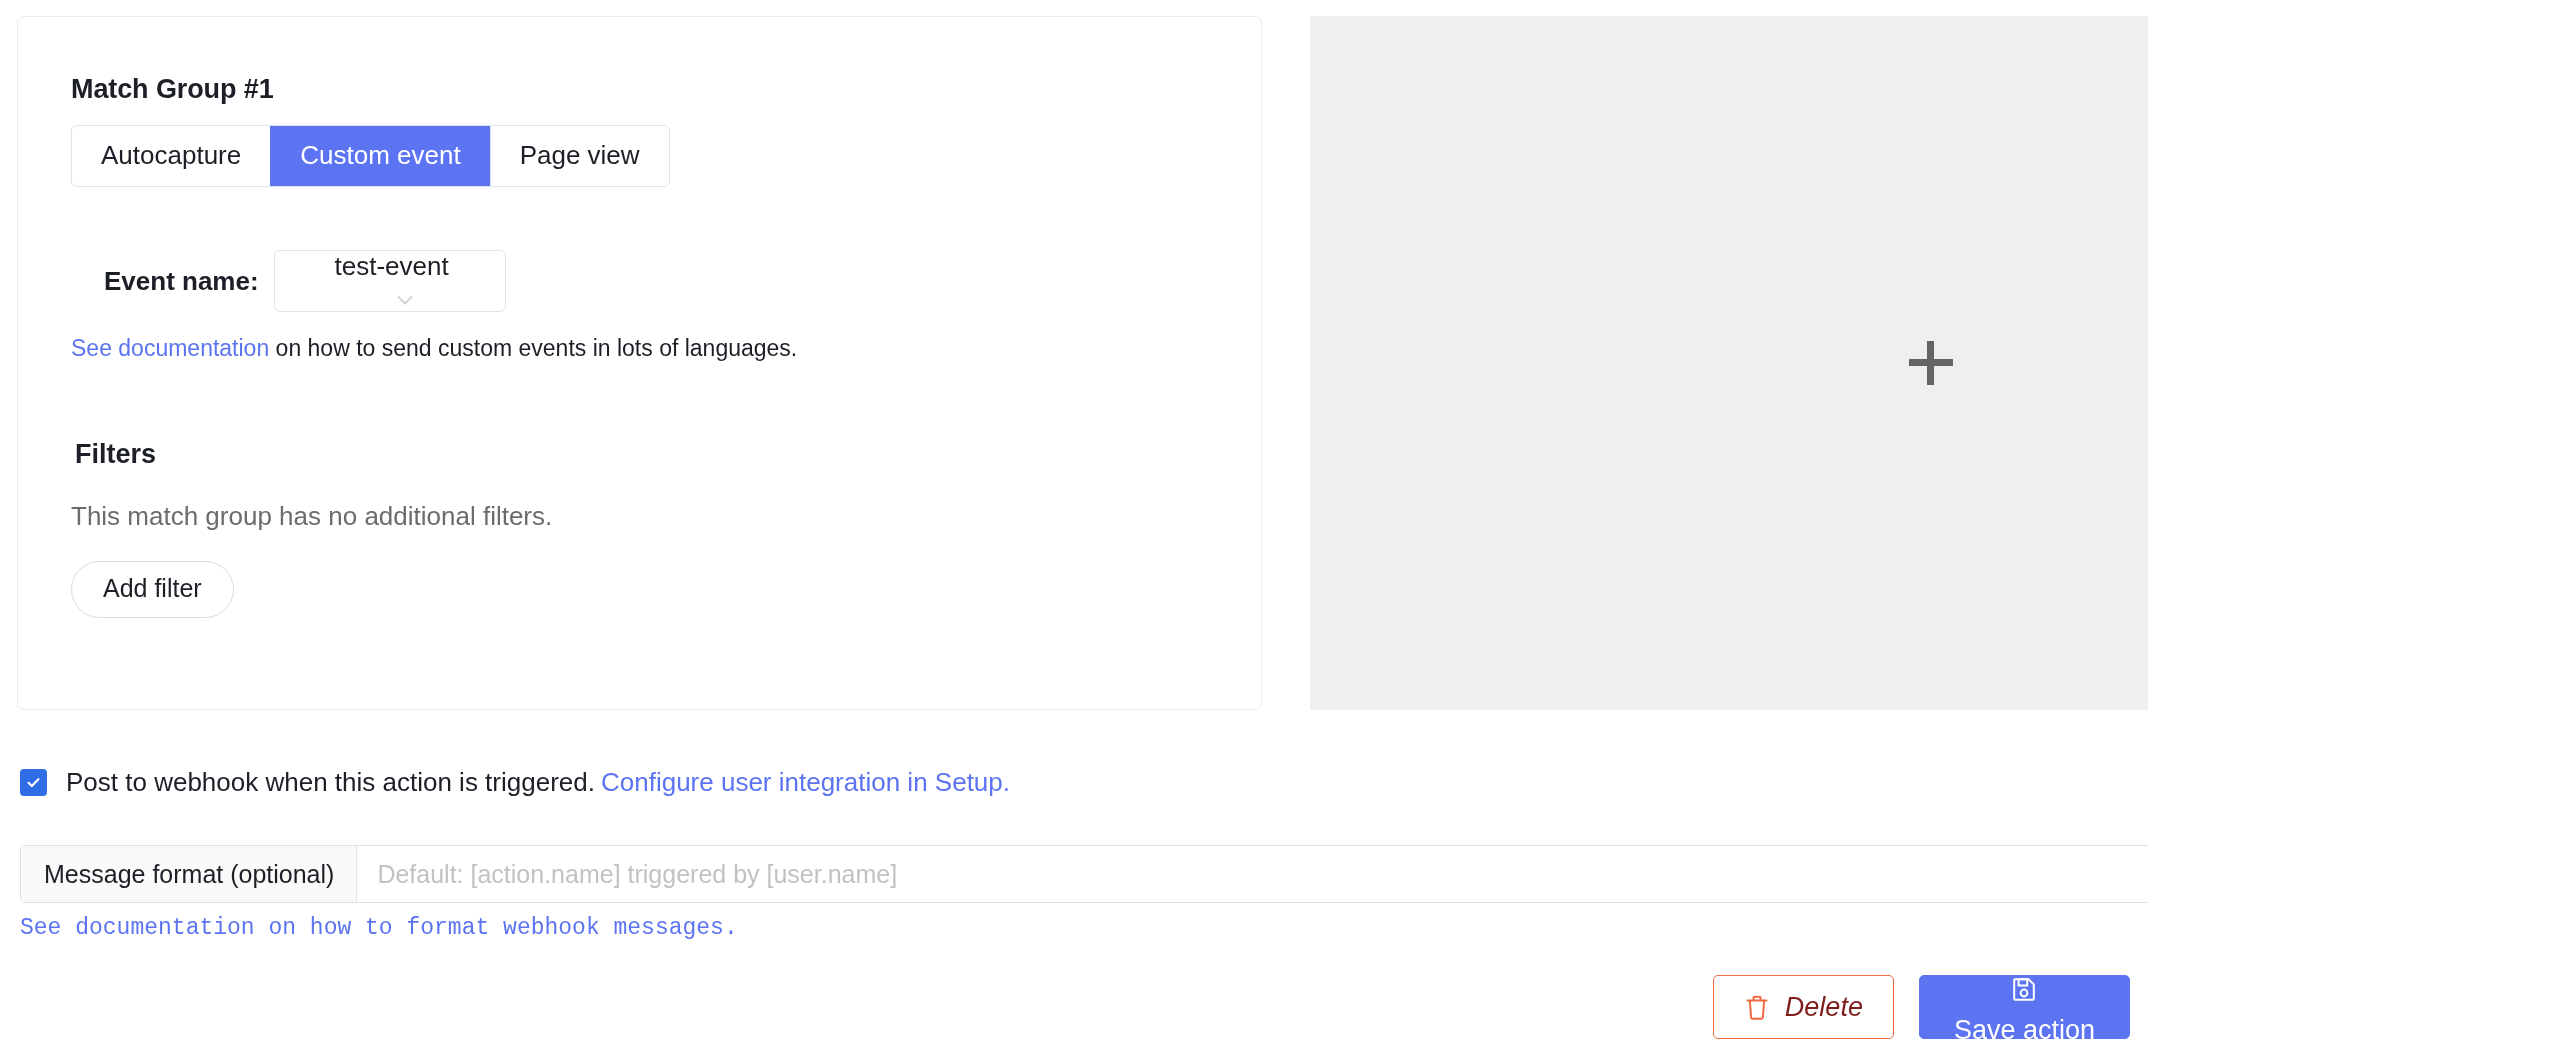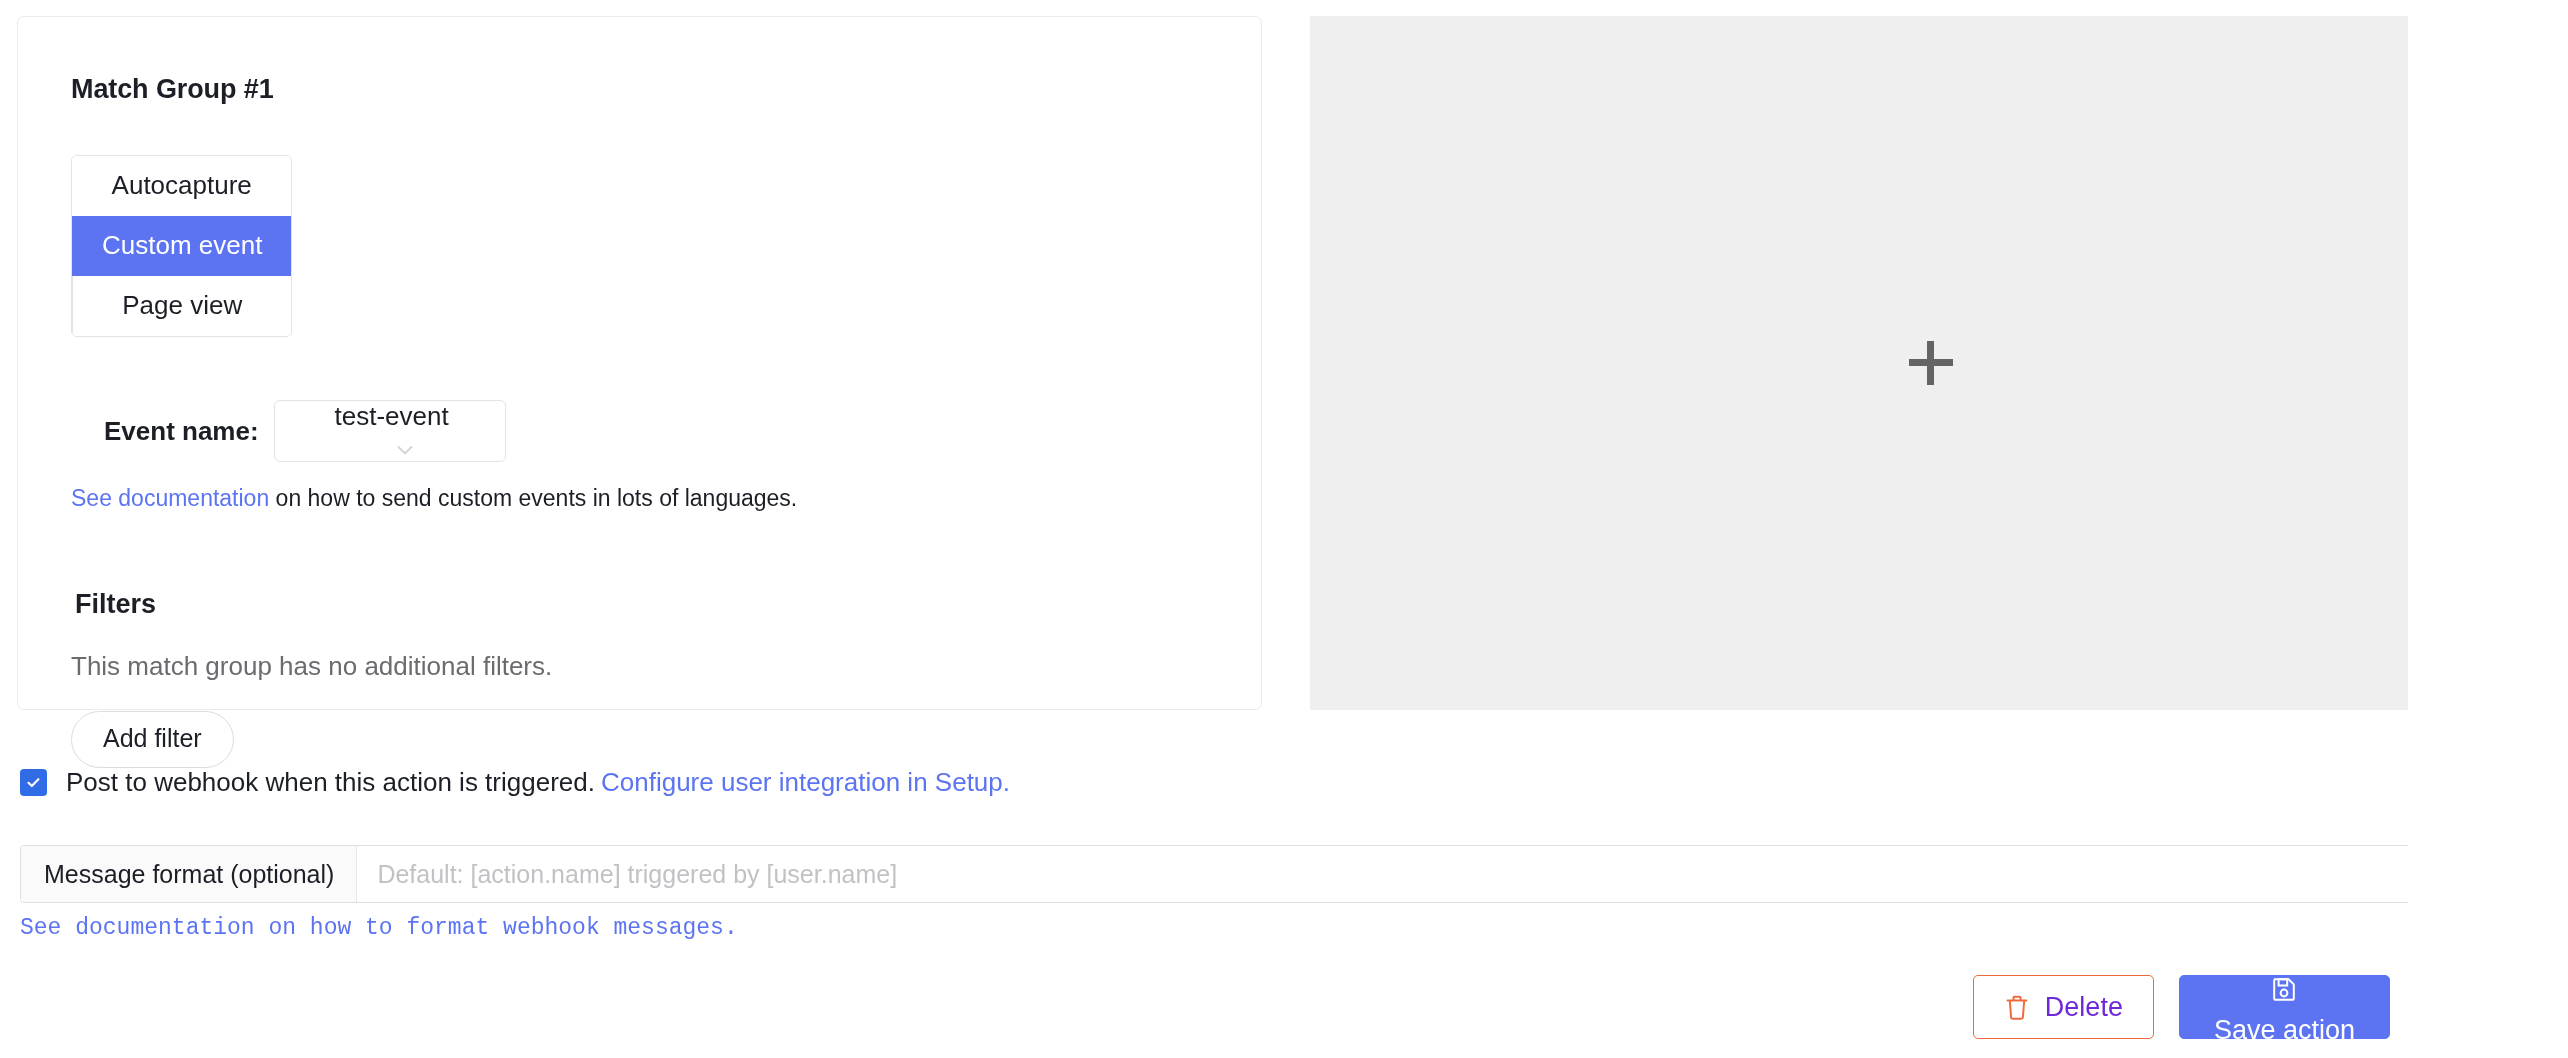--- a/index.html
+++ b/index.html
@@ -9,21 +9,21 @@
     padding: 0;
     width: 2568px;
     height: 1058px;
     background: #ffffff;
     font-family: "Liberation Sans", sans-serif;
     -webkit-font-smoothing: antialiased;
   }
 
   .page {
     position: relative;
-    width: 2408px;
+    width: 2148px;
     height: 1058px;
     background: #ffffff;
     overflow: hidden;
   }
 
   
   .split {
     position: absolute;
     left: 0;
     top: 0;
@@ -52,26 +52,25 @@
     font-size: 27px;
     font-weight: bold;
     color: #1d1f27;
     letter-spacing: -0.1px;
     margin: 0;
   }
 
   
   .segmented {
     display: inline-flex;
-    margin-top: 50px;
+    margin-top: 20px;
     border: 1.5px solid #e3e3e5;
     border-radius: 6px;
     overflow: hidden;
     background: #ffffff;
-    flex-direction: column;
   }
 
   .seg-btn {
     font-family: "Liberation Sans", sans-serif;
     font-size: 26px;
     color: #1d1f27;
     background: #ffffff;
     border: none;
     padding: 16px 29px 18px 29px;
     cursor: pointer;
@@ -292,21 +291,22 @@
     cursor: pointer;
     line-height: 1;
     height: 64px;
     padding: 0 30px;
     white-space: nowrap;
   }
 
   .btn-delete {
     background: #ffffff;
     border: 1.5px solid #f06a3f;
-    color: #6d28d9;
+    color: #7f1d1d;
+    font-style: italic;
   }
 
   .btn-save {
     background: #5c74f2;
     border: 1.5px solid #5c74f2;
     color: #ffffff;
     padding: 0 34px;
     flex-direction: column;
   }
 </style>

